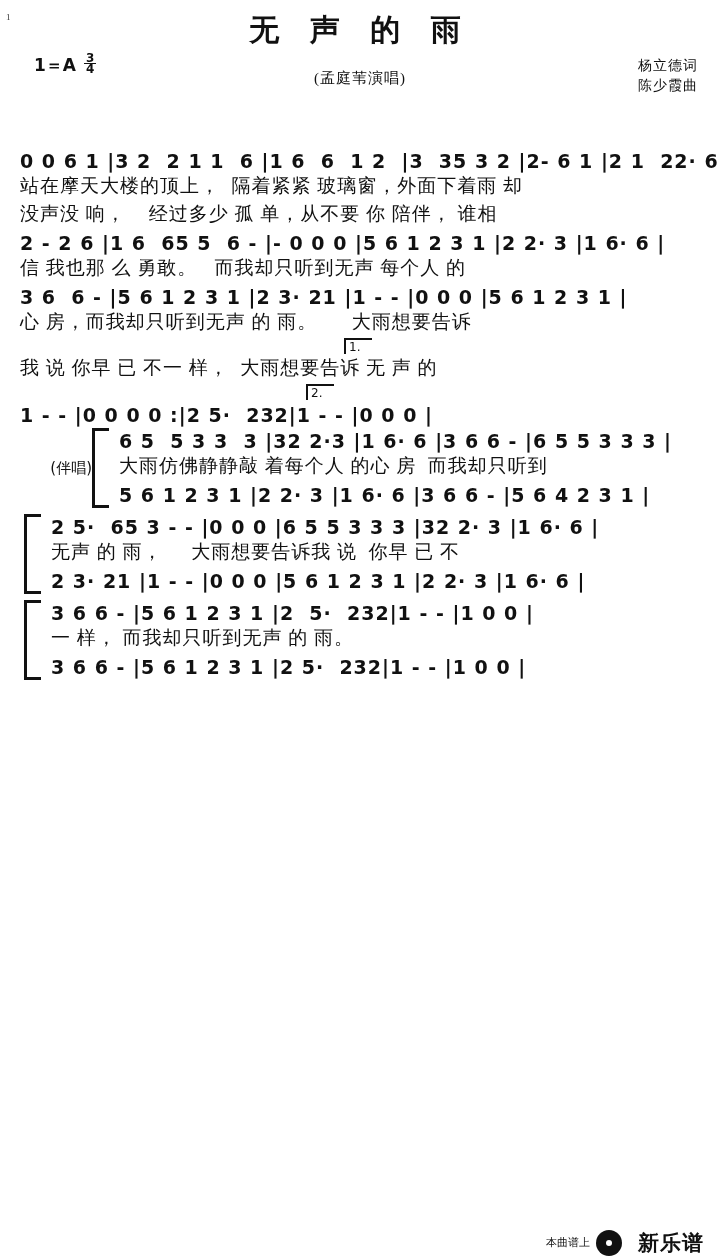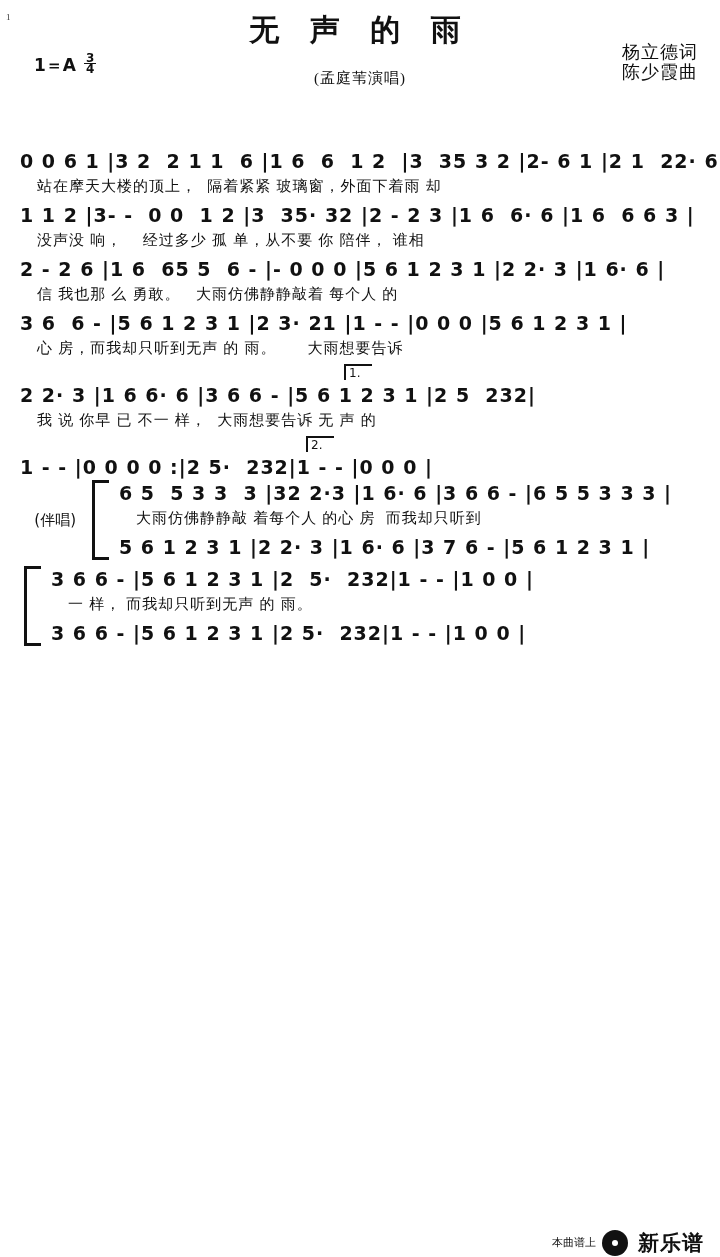--- a/index.html
+++ b/index.html
@@ -27,22 +27,22 @@
     font-family:"DejaVu Sans", sans-serif;
   }
   .subtitle{
     text-align:center;
     font-size:15px;
     margin-top:18px;
     letter-spacing:1px;
   }
   .credits{
     position:absolute;
-    right:22px;top:32px;
-    font-size:18px;
+    right:22px;top:46px;
+    font-size:14px;
     line-height:20px;
     text-align:right;
     letter-spacing:1px;
   }
   .keyline{
     position:absolute;
     left:34px;top:44px;
     font-size:17px;
     font-weight:bold;
     font-family:"DejaVu Sans", sans-serif;
@@ -69,48 +69,47 @@
   .notes{
     font-family:"DejaVu Sans", sans-serif;
     font-size:19px;
     font-weight:bold;
     letter-spacing:1px;
     white-space:pre;
     line-height:26px;
     padding-left:6px;
   }
   .lyrics{
-    font-family:Liberation Sans, sans-serif;
-    font-size:15px;
+    font-family:Liberation Serif, serif;
+    font-size:19px;
     letter-spacing:1px;
     white-space:pre;
     line-height:24px;
     padding-left:6px;
     margin-bottom:4px;
-    margin-left:17px;
   }
   .choir{
     display:flex;
     align-items:stretch;
   }
   .choir .brace{
     width:14px;
     border-left:3px solid #111;
     border-top:3px solid #111;
     border-bottom:3px solid #111;
     margin-right:4px;
     margin-left:90px;
   }
   .choir.noindent .brace{margin-left:10px;}
   .choir-label{
     width:78px;
     font-size:15px;
     font-family:"DejaVu Sans", sans-serif;
     display:flex;align-items:center;justify-content:flex-end;
-    padding-right:16px;
+    padding-right:0;
     box-sizing:border-box;
   }
   .choir-body{flex:1;}
   .rep{
     font-family:"DejaVu Sans", sans-serif;
     font-size:12px;
     padding-left:330px;
     line-height:12px;
   }
   .repbox{
@@ -128,21 +127,21 @@
     align-items:center;
     gap:6px;
   }
   .footer .note{
     font-size:11px;
     line-height:12px;
     text-align:center;
     font-family:"DejaVu Sans", sans-serif;
   }
   .logo{
-    display:flex;align-items:center;gap:10px;
+    display:flex;align-items:center;gap:16px;
   }
   .logo .disc{
     width:26px;height:26px;border-radius:50%;
     background:#111;
     position:relative;
   }
   .logo .disc:after{
     content:"";position:absolute;left:10px;top:10px;
     width:6px;height:6px;border-radius:50%;background:#fff;
   }
@@ -179,57 +178,63 @@
     </span>
   </div>
 
   <div style="height:58px"></div>
 
   <div class="system">
     <div class="notes">0 0 6 1 |3 2  2 1 1  6 |1 6  6  1 2  |3  35 3 2 |2- 6 1 |2 1  22· 6 |</div>
     <div class="lyrics">站在摩天大楼的顶上，  隔着紧紧 玻璃窗，外面下着雨 却</div>
   </div>
   <div class="system">
-    <div class="notes">1 1 2 |3- -  0 0  1 2 |3  35· 32 |2 - 2 3 |1 6  6· 6 |1 6  6 6 3 |</div>
     <div class="lyrics">没声没 响，    经过多少 孤 单，从不要 你 陪伴， 谁相</div>
   </div>
   <div class="system">
     <div class="notes">2 - 2 6 |1 6  65 5  6 - |- 0 0 0 |5 6 1 2 3 1 |2 2· 3 |1 6· 6 |</div>
-    <div class="lyrics">信 我也那 么 勇敢。   大雨仿佛静静敲着 每个人 的</div>
+    <div class="lyrics">信 我也那 么 勇敢。   而我却只听到无声 每个人 的</div>
   </div>
   <div class="system">
     <div class="notes">3 6  6 - |5 6 1 2 3 1 |2 3· 21 |1 - - |0 0 0 |5 6 1 2 3 1 |</div>
     <div class="lyrics">心 房，而我却只听到无声 的 雨。      大雨想要告诉</div>
   </div>
 
   <div class="rep">
     <span class="repbox">1.</span>
   </div>
   <div class="system">
-    <div class="notes">2 2· 3 |1 6 6· 6 |3 6 6 - |5 6 1 2 3 1 |2 5  232|</div>
     <div class="lyrics">我 说 你早 已 不一 样，  大雨想要告诉 无 声 的</div>
   </div>
 
   <div class="rep" style="padding-left:292px">
     <span class="repbox">2.</span>
   </div>
   <div class="system">
     <div class="notes">1 - - |0 0 0 0 :|2 5·  232|1 - - |0 0 0 |</div>
   </div>
 
   <div class="choir">
     <div class="choir-label">(伴唱)</div>
     <div class="brace" style="margin-left:0"></div>
     <div class="choir-body">
       <div class="notes">6 5  5 3 3  3 |32 2·3 |1 6· 6 |3 6 6 - |6 5 5 3 3 3 |</div>
       <div class="lyrics">大雨仿佛静静敲 着每个人 的心 房  而我却只听到</div>
-      <div class="notes">5 6 1 2 3 1 |2 2· 3 |1 6· 6 |3 7 6 - |5 6 1 2 3 1 |</div>
-    </div>
-  </div>
-
+      <div class="notes">5 6 1 2 3 1 |2 2· 3 |1 6· 6 |3 6 6 - |5 6 4 2 3 1 |</div>
+    </div>
+  </div>
+
+  <div class="choir noindent" style="margin-top:6px">
+    <div class="brace"></div>
+    <div class="choir-body">
+      <div class="notes">2 5·  65 3 - - |0 0 0 |6 5 5 3 3 3 |32 2· 3 |1 6· 6 |</div>
+      <div class="lyrics">无声 的 雨，     大雨想要告诉我 说  你早 已 不</div>
+      <div class="notes">2 3· 21 |1 - - |0 0 0 |5 6 1 2 3 1 |2 2· 3 |1 6· 6 |</div>
+    </div>
+  </div>
 
   <div class="choir noindent" style="margin-top:6px">
     <div class="brace"></div>
     <div class="choir-body">
       <div class="notes">3 6 6 - |5 6 1 2 3 1 |2  5·  232|1 - - |1 0 0 |</div>
       <div class="lyrics">一 样， 而我却只听到无声 的 雨。</div>
       <div class="notes">3 6 6 - |5 6 1 2 3 1 |2 5·  232|1 - - |1 0 0 |</div>
     </div>
   </div>
 

